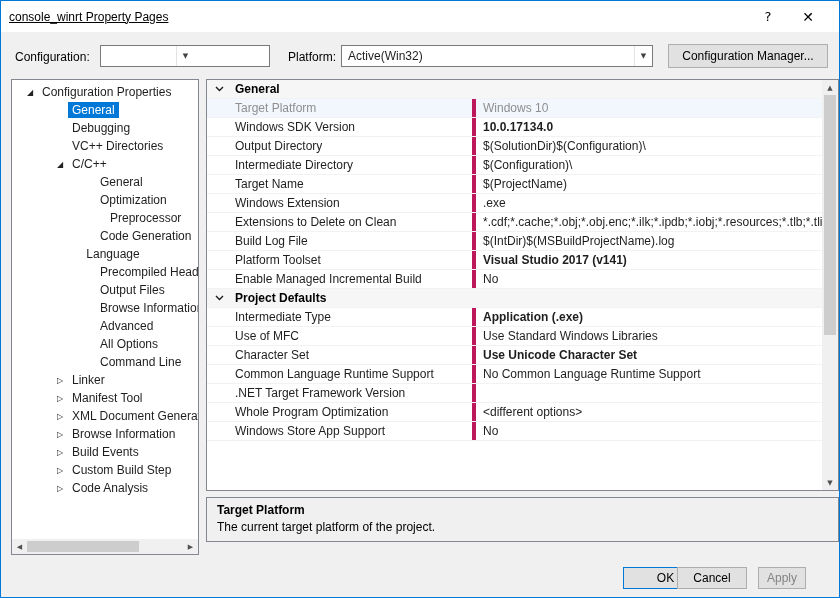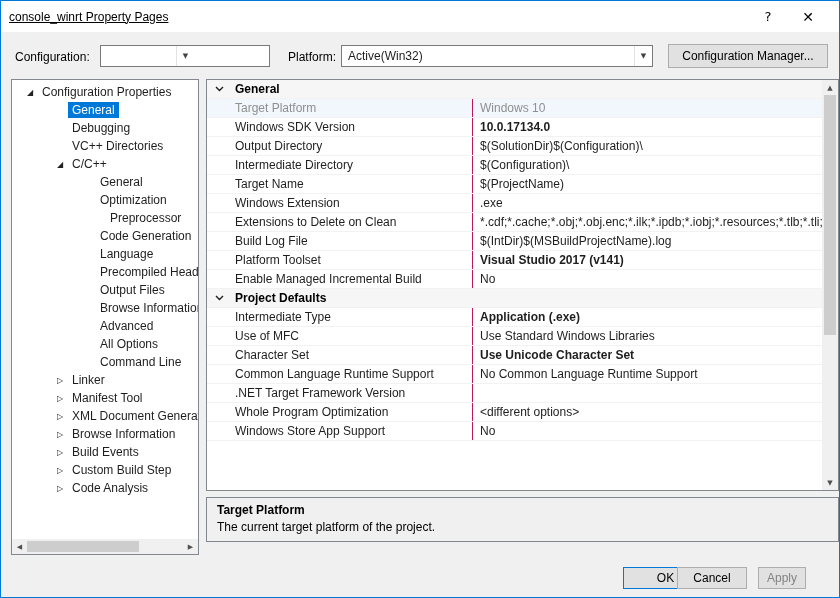--- a/index.html
+++ b/index.html
@@ -80,21 +80,21 @@
   .grid-rows { position: absolute; top: 0; left: 0; right: 16px; bottom: 0; overflow: hidden; }
   .grid-row { height: 19px; display: flex; align-items: stretch; border-bottom: 1px solid #f2f2f2; }
   .grid-row.section { background: #f6f6f6; padding-left: 8px; align-items: center; }
   .section-chevron { width: 20px; display: flex; justify-content: flex-start; align-items: center; }
   .section-title { font-weight: bold; color: #000; }
   .cell-name {
     flex: 0 0 265px; width: 265px; padding-left: 28px;
     display: flex; align-items: center; white-space: nowrap; overflow: hidden;
   }
   .cell-value {
-    flex: 1; padding-left: 7px; border-left: 1px solid #be185d;
+    flex: 1; padding-left: 7px; border-left: 4px solid #be185d;
     display: flex; align-items: center; white-space: nowrap; overflow: hidden;
   }
   .cell-value.bold { font-weight: bold; }
   .grid-row.muted { background: #f2f7fd; }
   .grid-row.muted .cell-name, .grid-row.muted .cell-value { color: #8f8f8f; }
 
   .vscroll {
     position: absolute; top: 0; right: 0; bottom: 0; width: 16px;
     background: #f0f0f0; display: flex; flex-direction: column; align-items: center;
   }
@@ -160,21 +160,21 @@
         <span class="tree-label">Optimization</span>
       </div>
       <div class="tree-item" style="padding-left: 68px; margin-left: 10px;">
         <span class="expander"></span>
         <span class="tree-label">Preprocessor</span>
       </div>
       <div class="tree-item" style="padding-left: 68px;">
         <span class="expander"></span>
         <span class="tree-label">Code Generation</span>
       </div>
-      <div class="tree-item" style="padding-left: 68px;">
+      <div class="tree-item" style=" justify-content: center;">
         <span class="expander"></span>
         <span class="tree-label">Language</span>
       </div>
       <div class="tree-item" style="padding-left: 68px;">
         <span class="expander"></span>
         <span class="tree-label">Precompiled Headers</span>
       </div>
       <div class="tree-item" style="padding-left: 68px;">
         <span class="expander"></span>
         <span class="tree-label">Output Files</span>

